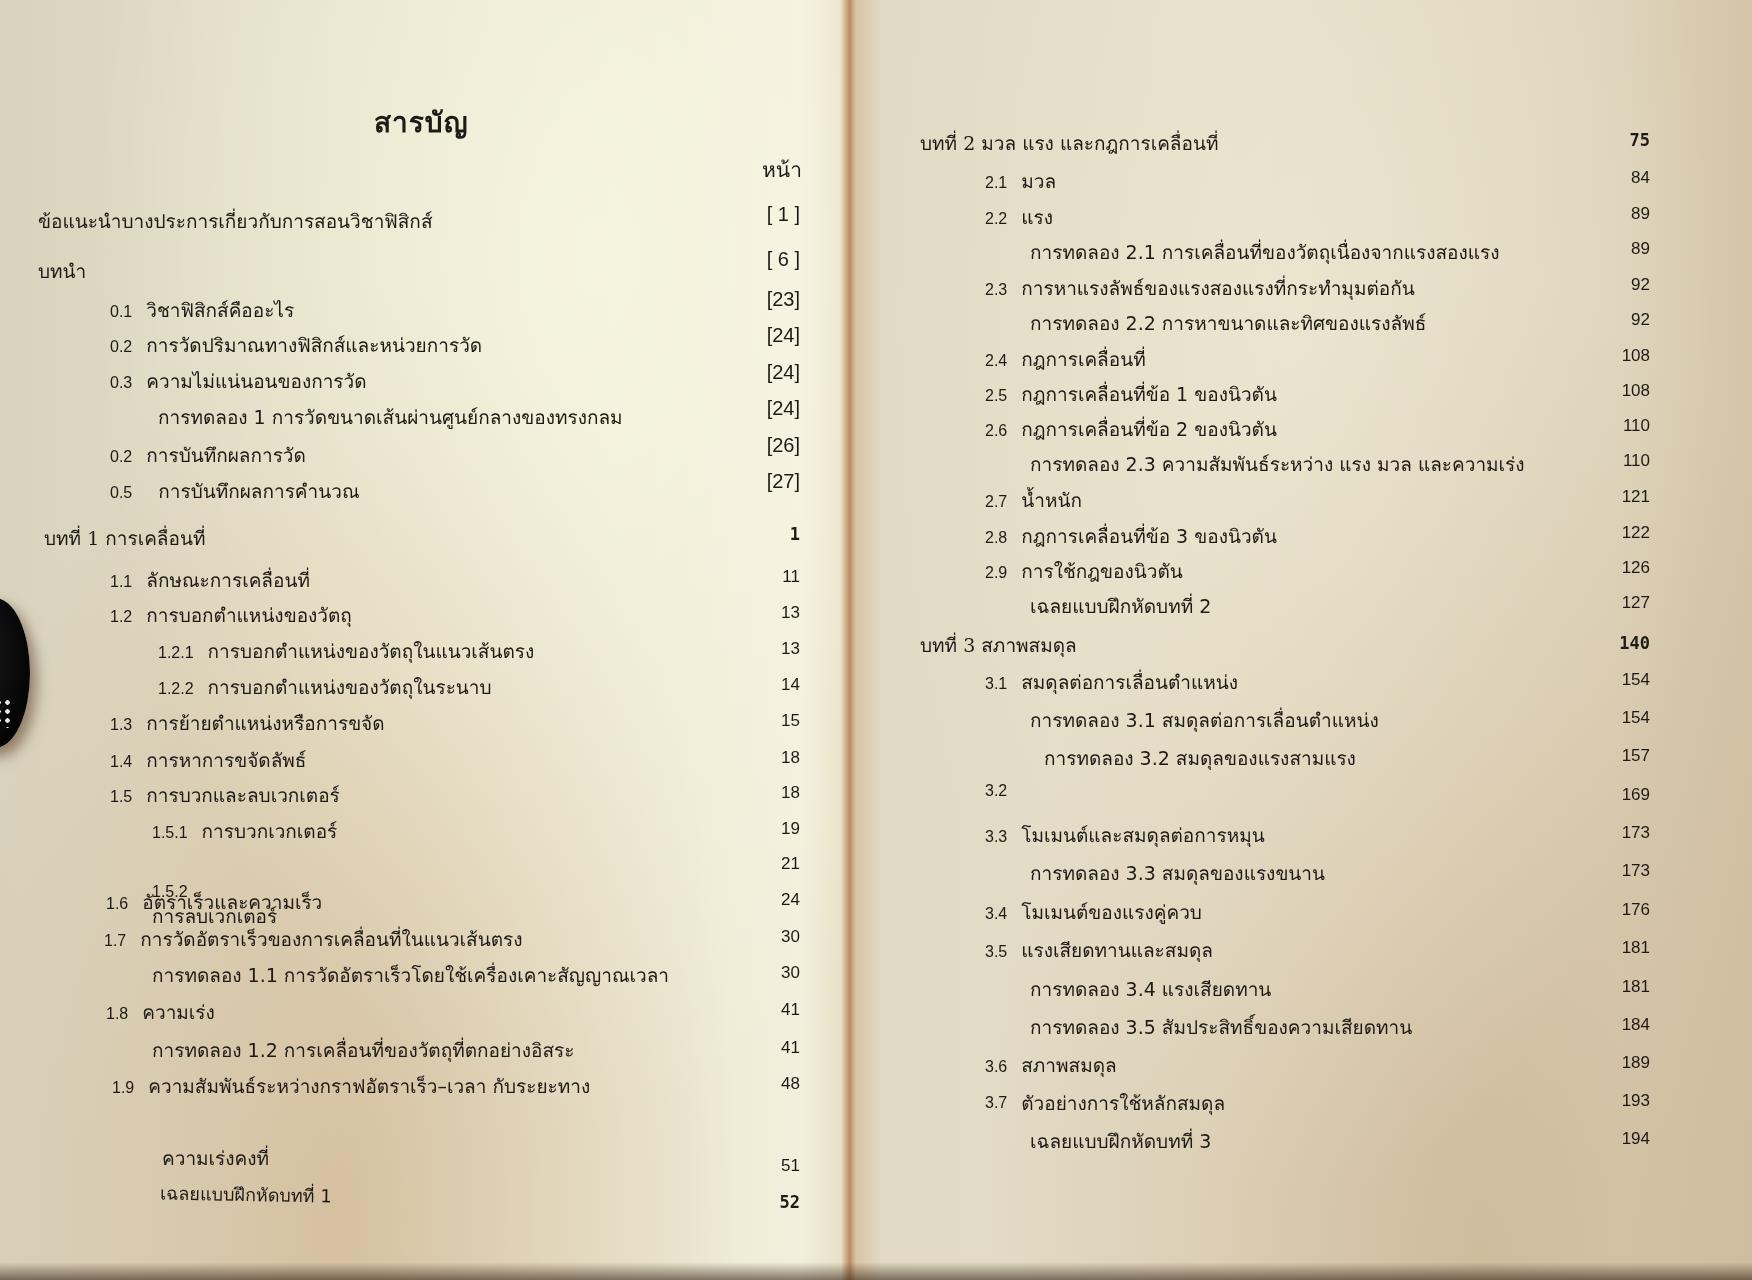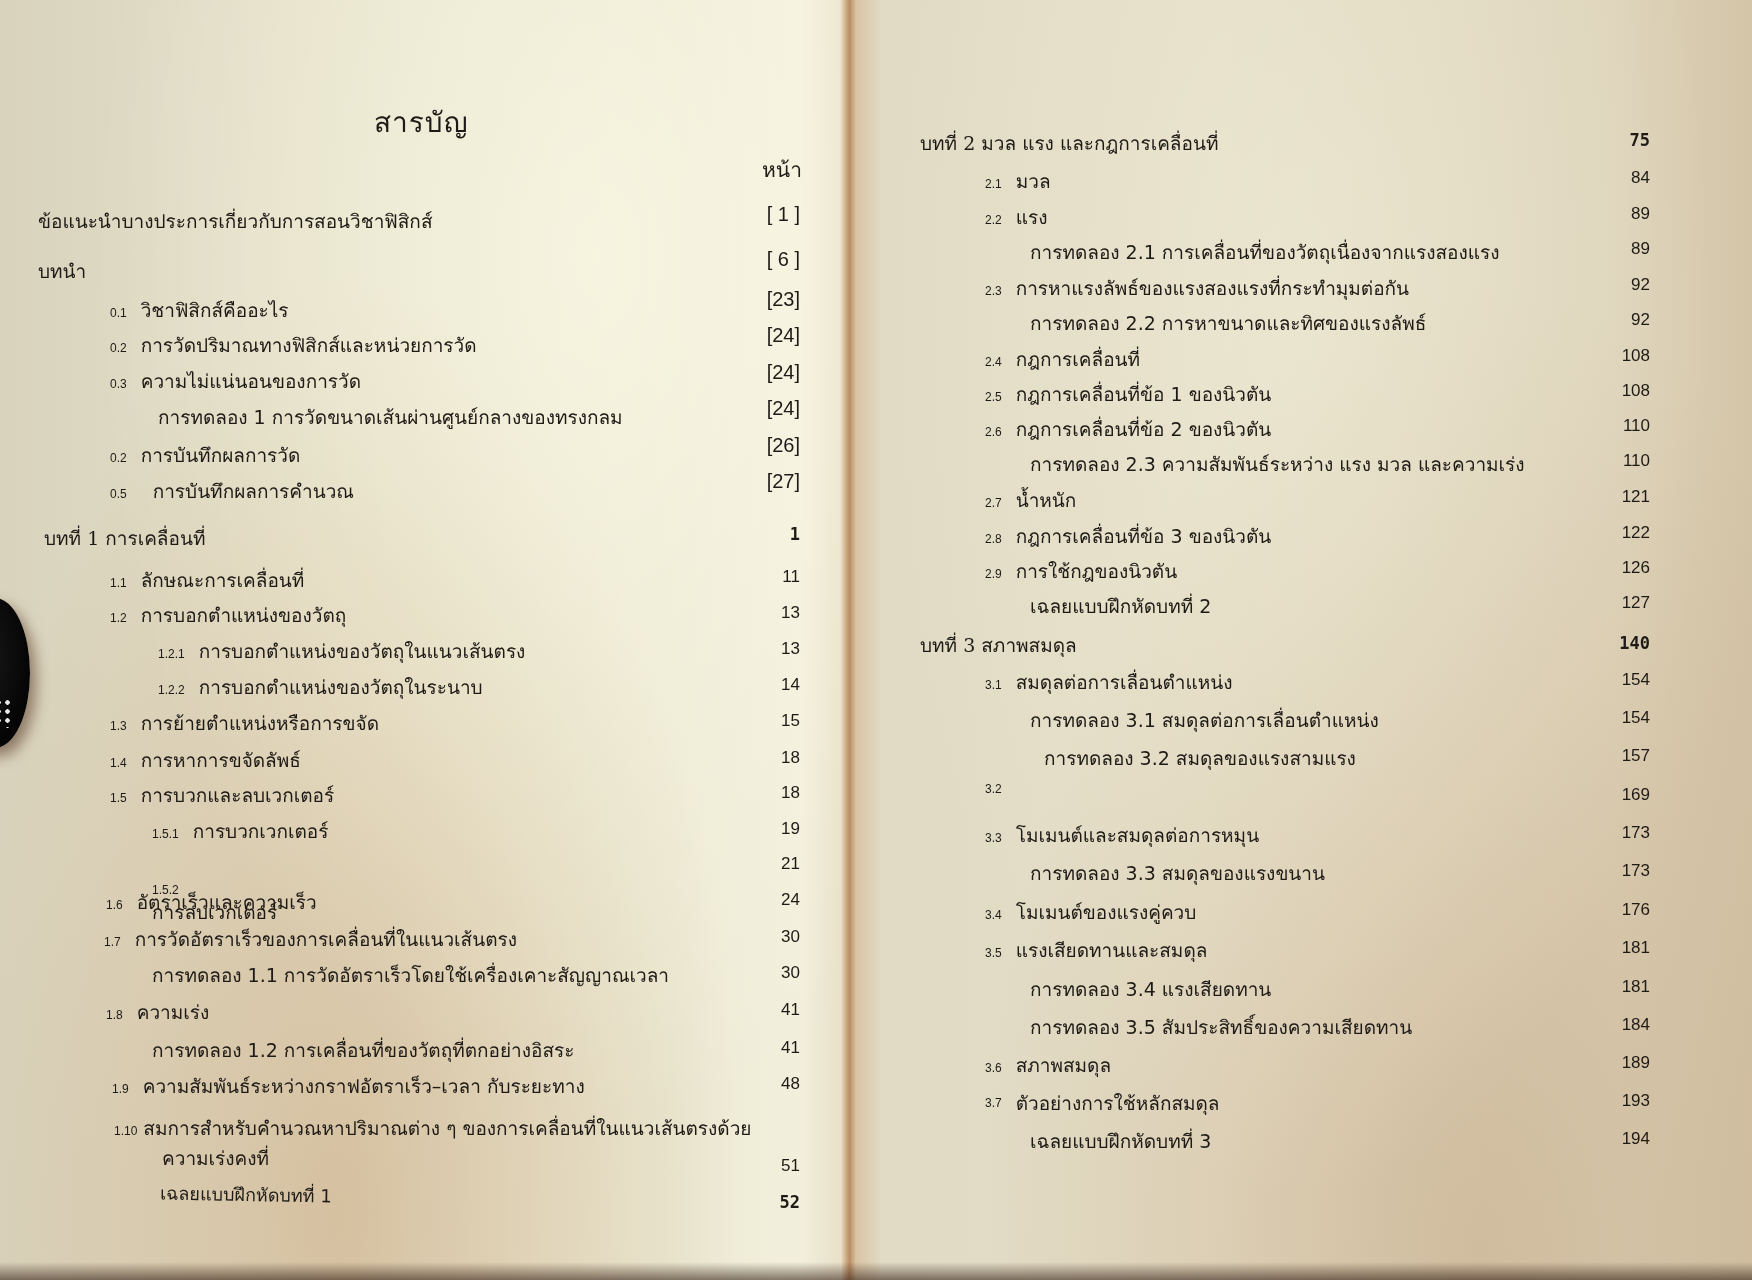--- a/index.html
+++ b/index.html
@@ -69,40 +69,40 @@
       bottom: 0;
       width: 1752px;
       height: 18px;
       background: linear-gradient(0deg, rgba(40,20,10,0.55), rgba(40,20,10,0));
     }
     .toc-title {
       position: absolute;
       left: 374px;
       top: 100px;
       font-size: 28px;
-      font-weight: normal;
+      font-weight: bold;
       letter-spacing: 1px;
     }
     .page-col-header {
       position: absolute;
       left: 762px;
       top: 153px;
       font-size: 21px;
     }
     .row {
       position: absolute;
       display: flex;
       align-items: baseline;
       white-space: nowrap;
       font-size: 19px;
     }
     .row .num {
       display: inline-block;
       font-family: "Liberation Sans", sans-serif;
-      font-size: 12px;
+      font-size: 16px;
       margin-right: 14px;
     }
     .row .label {
       display: inline-block;
     }
     .pg {
       position: absolute;
       font-family: "Liberation Sans", sans-serif;
       font-size: 17px;
       text-align: right;
@@ -262,24 +262,20 @@
     <span class="label">การทดลอง 1.2  การเคลื่อนที่ของวัตถุที่ตกอย่างอิสระ</span>
   </div>
   <div class="pg" style="left:730px; top:1038px;">41</div>
 
   <div class="row" style="left:112px; top:1071px;">
     <span class="num">1.9</span>
     <span class="label">ความสัมพันธ์ระหว่างกราฟอัตราเร็ว–เวลา กับระยะทาง</span>
   </div>
   <div class="pg" style="left:730px; top:1074px;">48</div>
 
-  <div class="row" style="left:114px; top:1113px;">
-    <span class="num" style="margin-right:6px;">1.10</span>
-    <span class="label">สมการสำหรับคำนวณหาปริมาณต่าง ๆ ของการเคลื่อนที่ในแนวเส้นตรงด้วย</span>
-  </div>
 
   <div class="row" style="left:162px; top:1143px;">
     <span class="label">ความเร่งคงที่</span>
   </div>
   <div class="pg" style="left:730px; top:1156px;">51</div>
 
   <div class="row" style="left:160px; top:1180px; font-size:18px; transform:rotate(1deg);">
     <span class="label">เฉลยแบบฝึกหัดบทที่  1</span>
   </div>
   <div class="pg bold" style="left:730px; top:1192px;">52</div>

